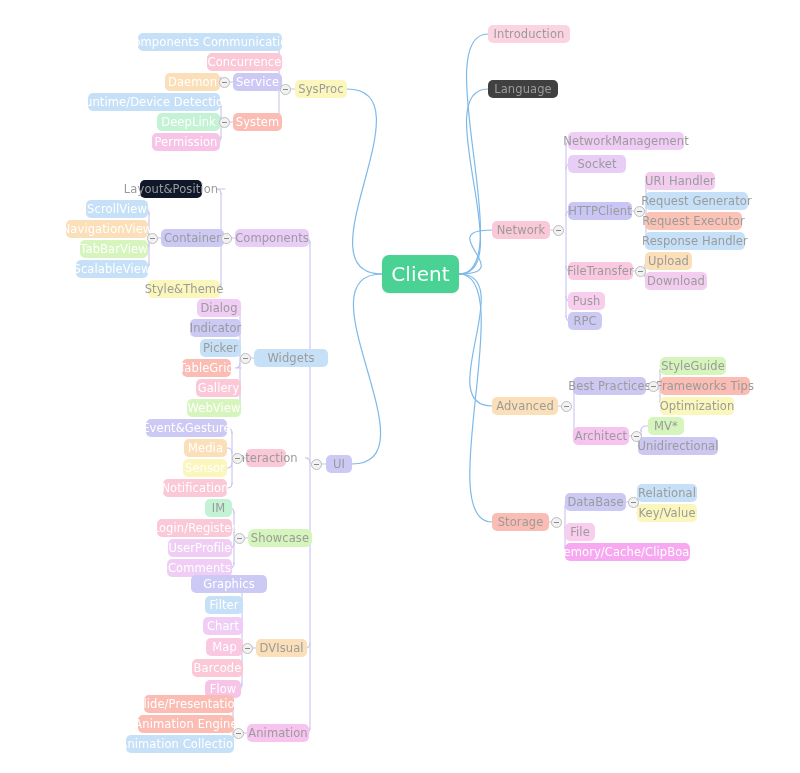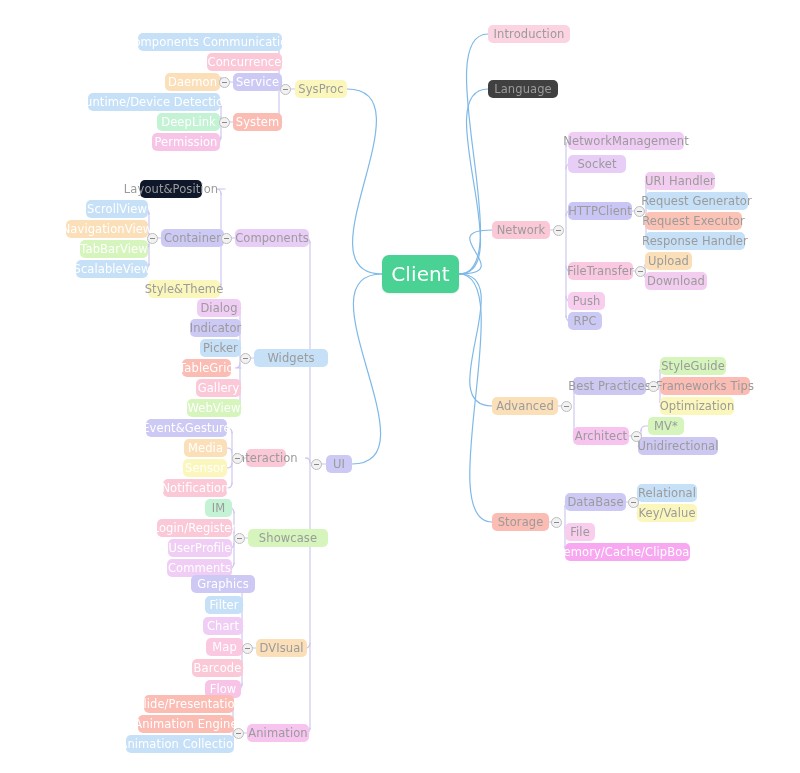--- a/index.html
+++ b/index.html
@@ -196,27 +196,27 @@
       <div class="node" style="left: 190px; top: 319px; width: 51px; background: rgb(205, 201, 245); color: rgb(155, 155, 155);">Indicator</div>
       <div class="node" style="left: 200px; top: 339px; width: 41px; background: rgb(198, 224, 247); color: rgb(155, 155, 155);">Picker</div>
       <div class="node" style="left: 182px; top: 359px; width: 49px; background: rgb(251, 188, 180); color: rgb(255, 255, 255);">TableGrid</div>
       <div class="node" style="left: 196px; top: 379px; width: 45px; background: rgb(251, 200, 216); color: rgb(255, 255, 255);">Gallery</div>
       <div class="node" style="left: 187px; top: 399px; width: 54px; background: rgb(213, 245, 188); color: rgb(255, 255, 255);">WebView</div>
       <div class="node" style="left: 246px; top: 449px; width: 40px; background: rgb(251, 200, 216); color: rgb(155, 155, 155);">Interaction</div>
       <div class="node" style="left: 146px; top: 419px; width: 81px; background: rgb(205, 201, 245); color: rgb(255, 255, 255);">Event&amp;Gesture</div>
       <div class="node" style="left: 184px; top: 439px; width: 43px; background: rgb(251, 223, 184); color: rgb(255, 255, 255);">Media</div>
       <div class="node" style="left: 183px; top: 459px; width: 44px; background: rgb(251, 247, 188); color: rgb(255, 255, 255);">Sensor</div>
       <div class="node" style="left: 163px; top: 479px; width: 64px; background: rgb(251, 200, 216); color: rgb(255, 255, 255);">Notification</div>
-      <div class="node" style="left: 248px; top: 529px; width: 80px; background: rgb(213, 245, 188); color: rgb(155, 155, 155);">Showcase</div>
+      <div class="node" style="left: 248px; top: 529px; width: 64px; background: rgb(213, 245, 188); color: rgb(155, 155, 155); border-radius: 6px;">Showcase</div>
       <div class="node" style="left: 205px; top: 499px; width: 27px; background: rgb(195, 242, 213); color: rgb(155, 155, 155);">IM</div>
       <div class="node" style="left: 157px; top: 519px; width: 75px; background: rgb(251, 200, 216); color: rgb(255, 255, 255);">Login/Register</div>
       <div class="node" style="left: 168px; top: 539px; width: 64px; background: rgb(240, 205, 245); color: rgb(255, 255, 255);">UserProfile</div>
       <div class="node" style="left: 167px; top: 559px; width: 65px; background: rgb(240, 205, 245); color: rgb(255, 255, 255);">Comments</div>
       <div class="node" style="left: 256px; top: 639px; width: 51px; background: rgb(251, 223, 184); color: rgb(155, 155, 155);">DVIsual</div>
-      <div class="node" style="left: 191px; top: 575px; width: 64px; background: rgb(205, 201, 245); color: rgb(255, 255, 255);">Graphics</div>
+      <div class="node" style="left: 191px; top: 575px; width: 76px; background: rgb(205, 201, 245); color: rgb(255, 255, 255);">Graphics</div>
       <div class="node" style="left: 205px; top: 596px; width: 38px; background: rgb(198, 224, 247); color: rgb(255, 255, 255);">Filter</div>
       <div class="node" style="left: 203px; top: 617px; width: 40px; background: rgb(240, 205, 245); color: rgb(255, 255, 255);">Chart</div>
       <div class="node" style="left: 206px; top: 638px; width: 37px; background: rgb(251, 200, 226); color: rgb(255, 255, 255);">Map</div>
       <div class="node" style="left: 192px; top: 659px; width: 51px; background: rgb(251, 200, 216); color: rgb(255, 255, 255);">Barcode</div>
       <div class="node" style="left: 205px; top: 680px; width: 36px; background: rgb(247, 196, 232); color: rgb(255, 255, 255);">Flow</div>
       <div class="node" style="left: 247px; top: 724px; width: 62px; background: rgb(247, 196, 240); color: rgb(155, 155, 155);">Animation</div>
       <div class="node" style="left: 144px; top: 695px; width: 90px; background: rgb(251, 188, 180); color: rgb(255, 255, 255);">Slide/Presentation</div>
       <div class="node" style="left: 138px; top: 715px; width: 96px; background: rgb(251, 188, 180); color: rgb(255, 255, 255);">Animation Engine</div>
       <div class="node" style="left: 126px; top: 735px; width: 108px; background: rgb(198, 224, 247); color: rgb(255, 255, 255);">Animation Collection</div>
     </div>

